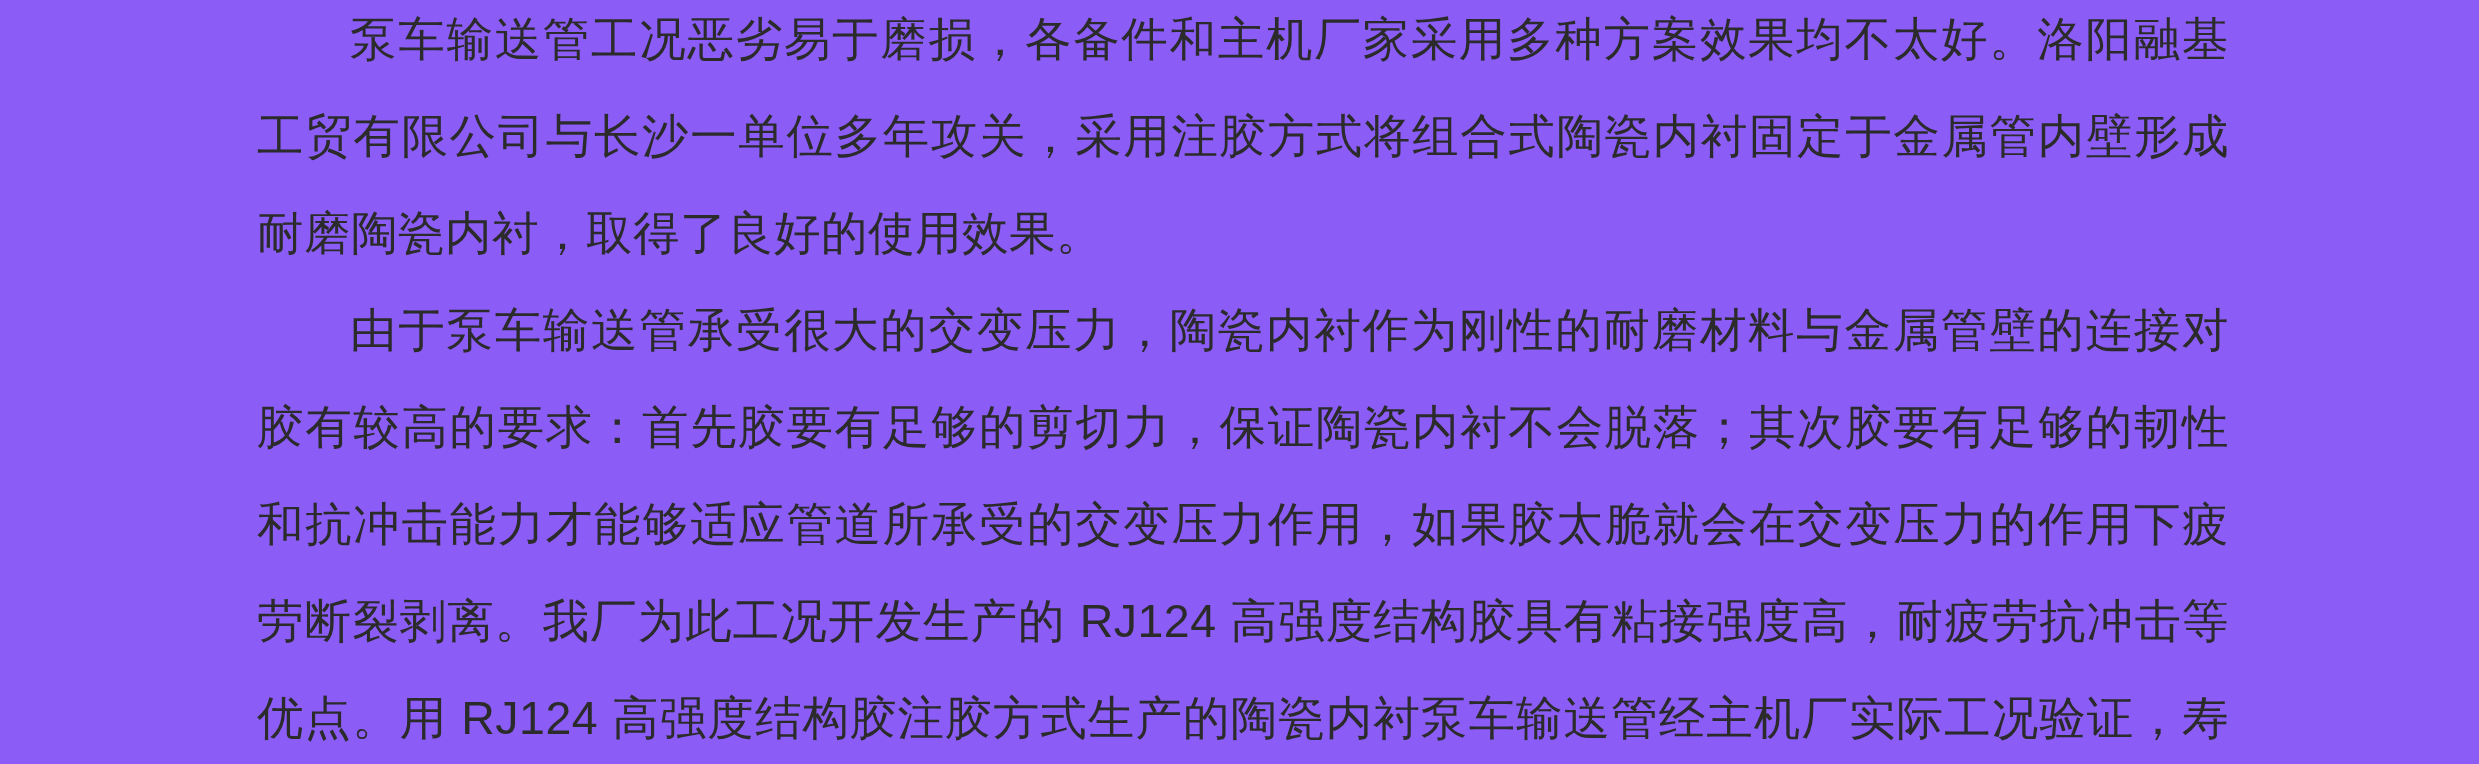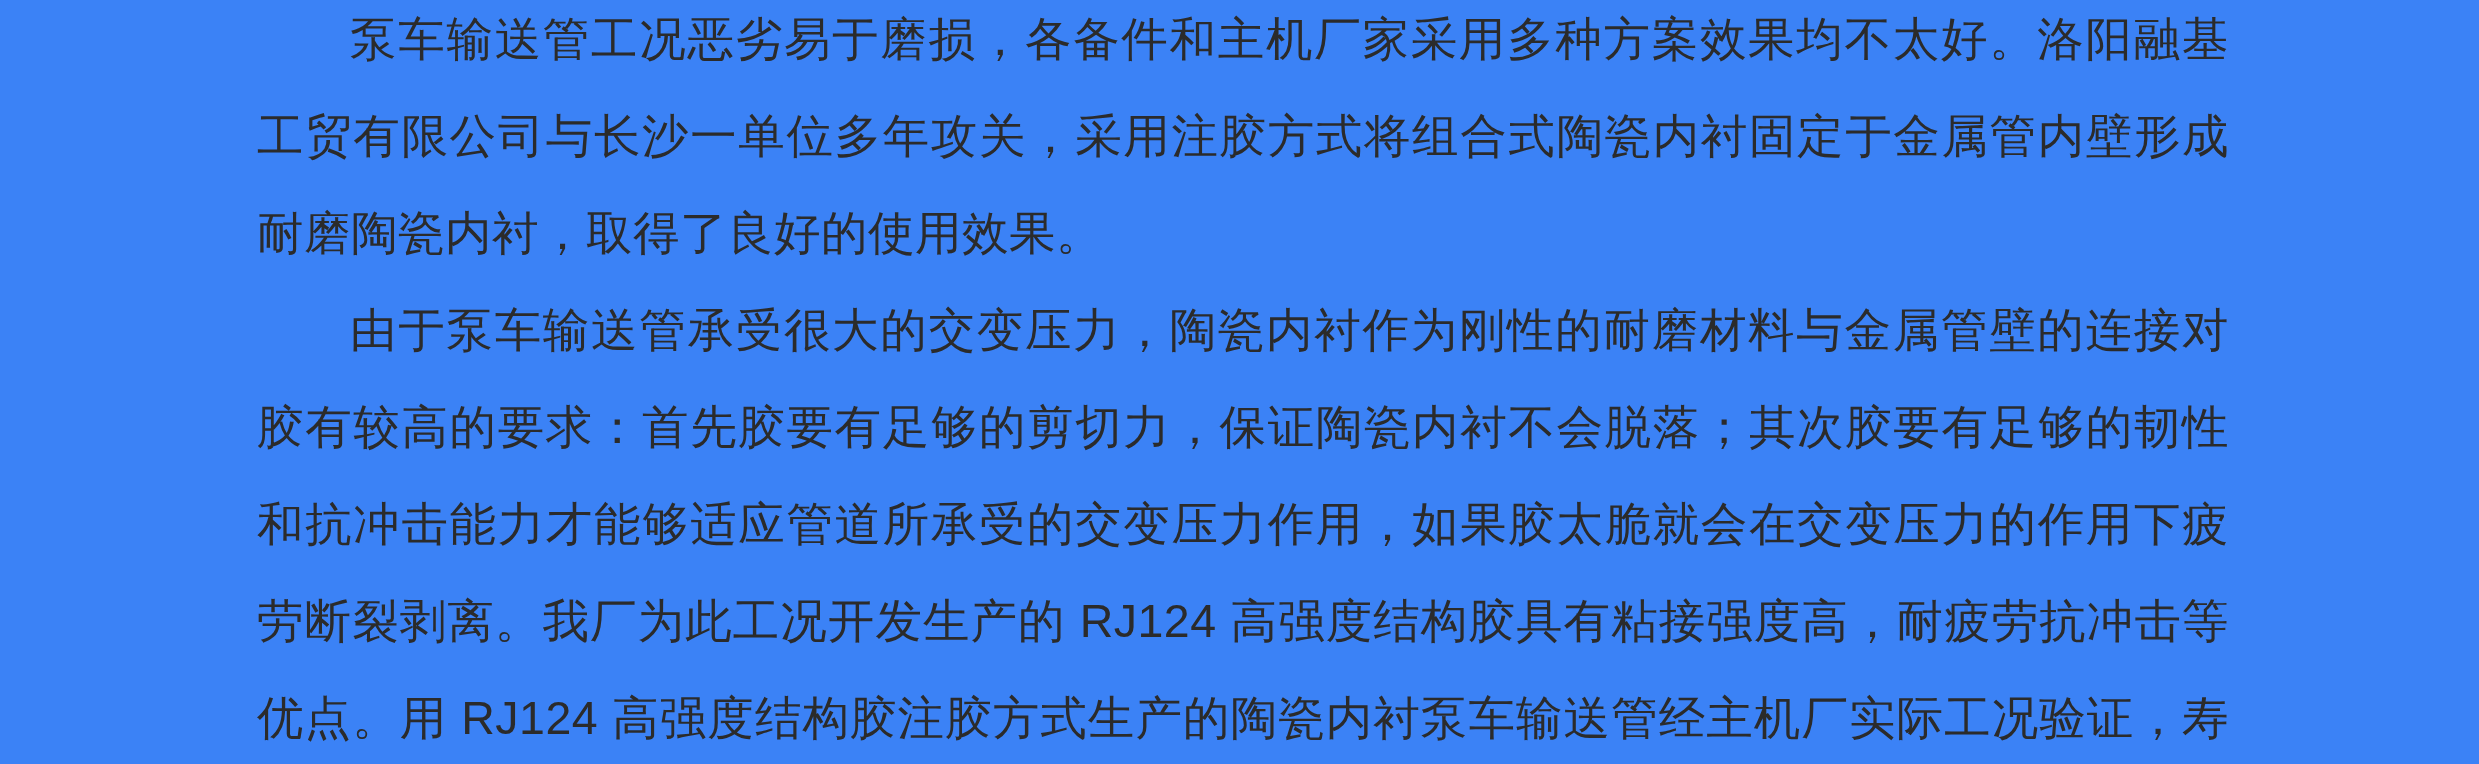--- a/index.html
+++ b/index.html
@@ -4,21 +4,21 @@
   <style>
     html, body {
       margin: 0;
       padding: 0;
       background: #ffffff;
     }
     .page {
       position: relative;
       width: 2479px;
       height: 764px;
-      background: #3b82f6;
+      background: #8b5cf6;
       overflow: hidden;
     }
     .textblock {
       position: absolute;
       left: 257px;
       top: -9px;
       width: 1972px;
       font-family: "Liberation Sans", sans-serif;
       font-size: 46.5px;
       line-height: 97px;

